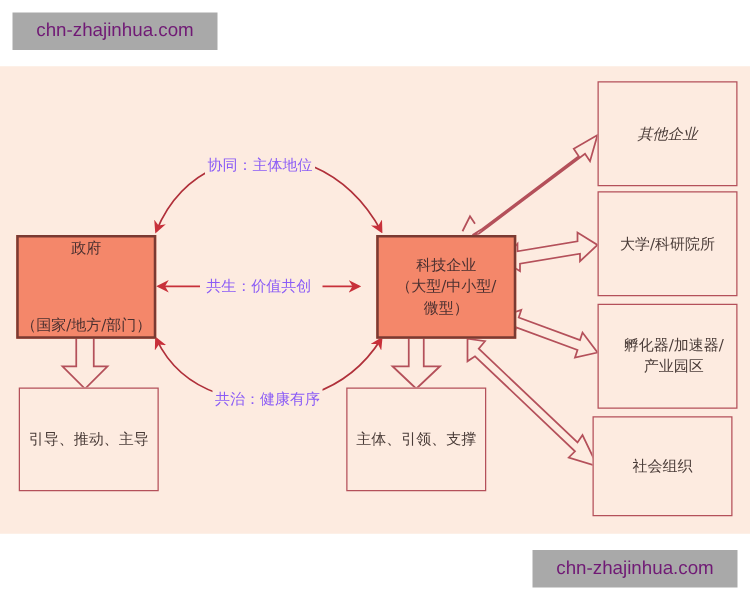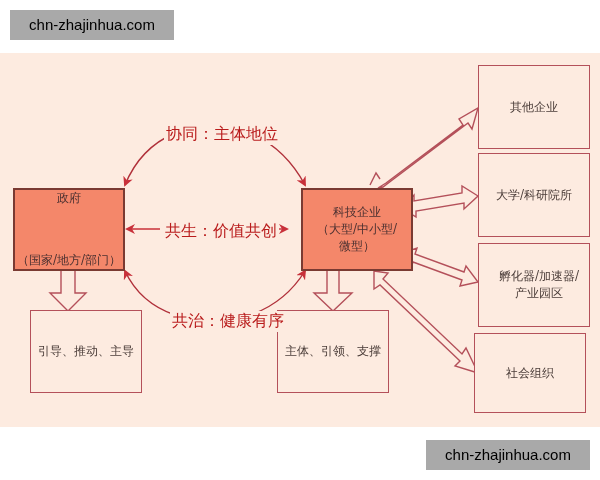--- a/index.html
+++ b/index.html
@@ -2,42 +2,42 @@
 <html><head>
   <meta charset="utf-8">
   <style>
     html, body { margin: 0; padding: 0; }
     body {
       width: 600px; height: 480px; position: relative; overflow: hidden;
       background: #ffffff;
       font-family: "DejaVu Serif", "Liberation Serif", serif;
     }
     .watermark {
-      position: absolute; background: #a9a9a9; color: #000000;
+      position: absolute; background: #a9a9a9; color: #701a75;
       font-family: "Liberation Sans", "DejaVu Sans", sans-serif;
       font-size: 15px; line-height: 30px; text-align: center;
     }
     .wm-top { left: 10px; top: 10px; width: 164px; height: 30px; }
     .wm-bottom { left: 426px; top: 440px; width: 164px; height: 30px; }
     .canvas {
       position: absolute; left: 0; top: 53px; width: 600px; height: 374px;
       background: #fdebe0;
     }
     svg.arrows { position: absolute; left: 0; top: 0; }
     .box {
       position: absolute; box-sizing: border-box;
       border: 1.6px solid #b4505a; background: #fdebe0;
       display: flex; align-items: center; justify-content: center;
       text-align: center; color: #4a3c38; font-size: 12px; line-height: 17px;
     }
     .box.filled {
       background: #f4876a; border: 2px solid #7a3a32; color: #4a3030;
     }
     .label {
-      position: absolute; color: #b91c1c; font-size: 16px; white-space: nowrap;
+      position: absolute; color: #8b5cf6; font-size: 12px; white-space: nowrap;
       background: #fdebe0; padding: 0 2px;
     }
   </style>
 </head>
 <body>
 
 <div class="watermark wm-top">chn-zhajinhua.com</div>
 
 <div class="canvas">
   <svg class="arrows" width="600" height="374">
@@ -76,32 +76,32 @@
     <span>政府</span>
     <span>（国家/地方/部门）</span>
   </div>
 
   <div class="box filled" style="left:289px; top:135px; width:112px; height:83px; flex-direction:column;margin-left:12px;">
     <span>科技企业</span>
     <span>（大型/中小型/</span>
     <span>微型）</span>
   </div>
 
-  <div class="box" style="left:30px; top:257px; width:112px; height:83px;">
+  <div class="box" style="left:15px; top:257px; width:112px; height:83px;">
     <span>引导、推动、主导</span>
   </div>
   <div class="box" style="left:277px; top:257px; width:112px; height:83px;">
     <span>主体、引领、支撑</span>
   </div>
 
   <div class="label" style="left:164px; top:71px;">协同：主体地位</div>
   <div class="label" style="left:163px; top:168px;">共生：价值共创</div>
   <div class="label" style="left:170px; top:258px;">共治：健康有序</div>
 
-  <div class="box" style="left:478px; top:12px; width:112px; height:84px; flex-direction:column;">
+  <div class="box" style="left:478px; top:12px; width:112px; height:84px; flex-direction:column;font-style:italic;">
     <span>其他企业</span>
   </div>
   <div class="box" style="left:478px; top:100px; width:112px; height:84px; flex-direction:column;">
     <span>大学/科研院所</span>
   </div>
   <div class="box" style="left:478px; top:190px; width:112px; height:84px; flex-direction:column;padding-left:10px;">
     <span>孵化器/加速器/</span>
     <span>产业园区</span>
   </div>
   <div class="box" style="left:474px; top:280px; width:112px; height:80px; flex-direction:column;">

